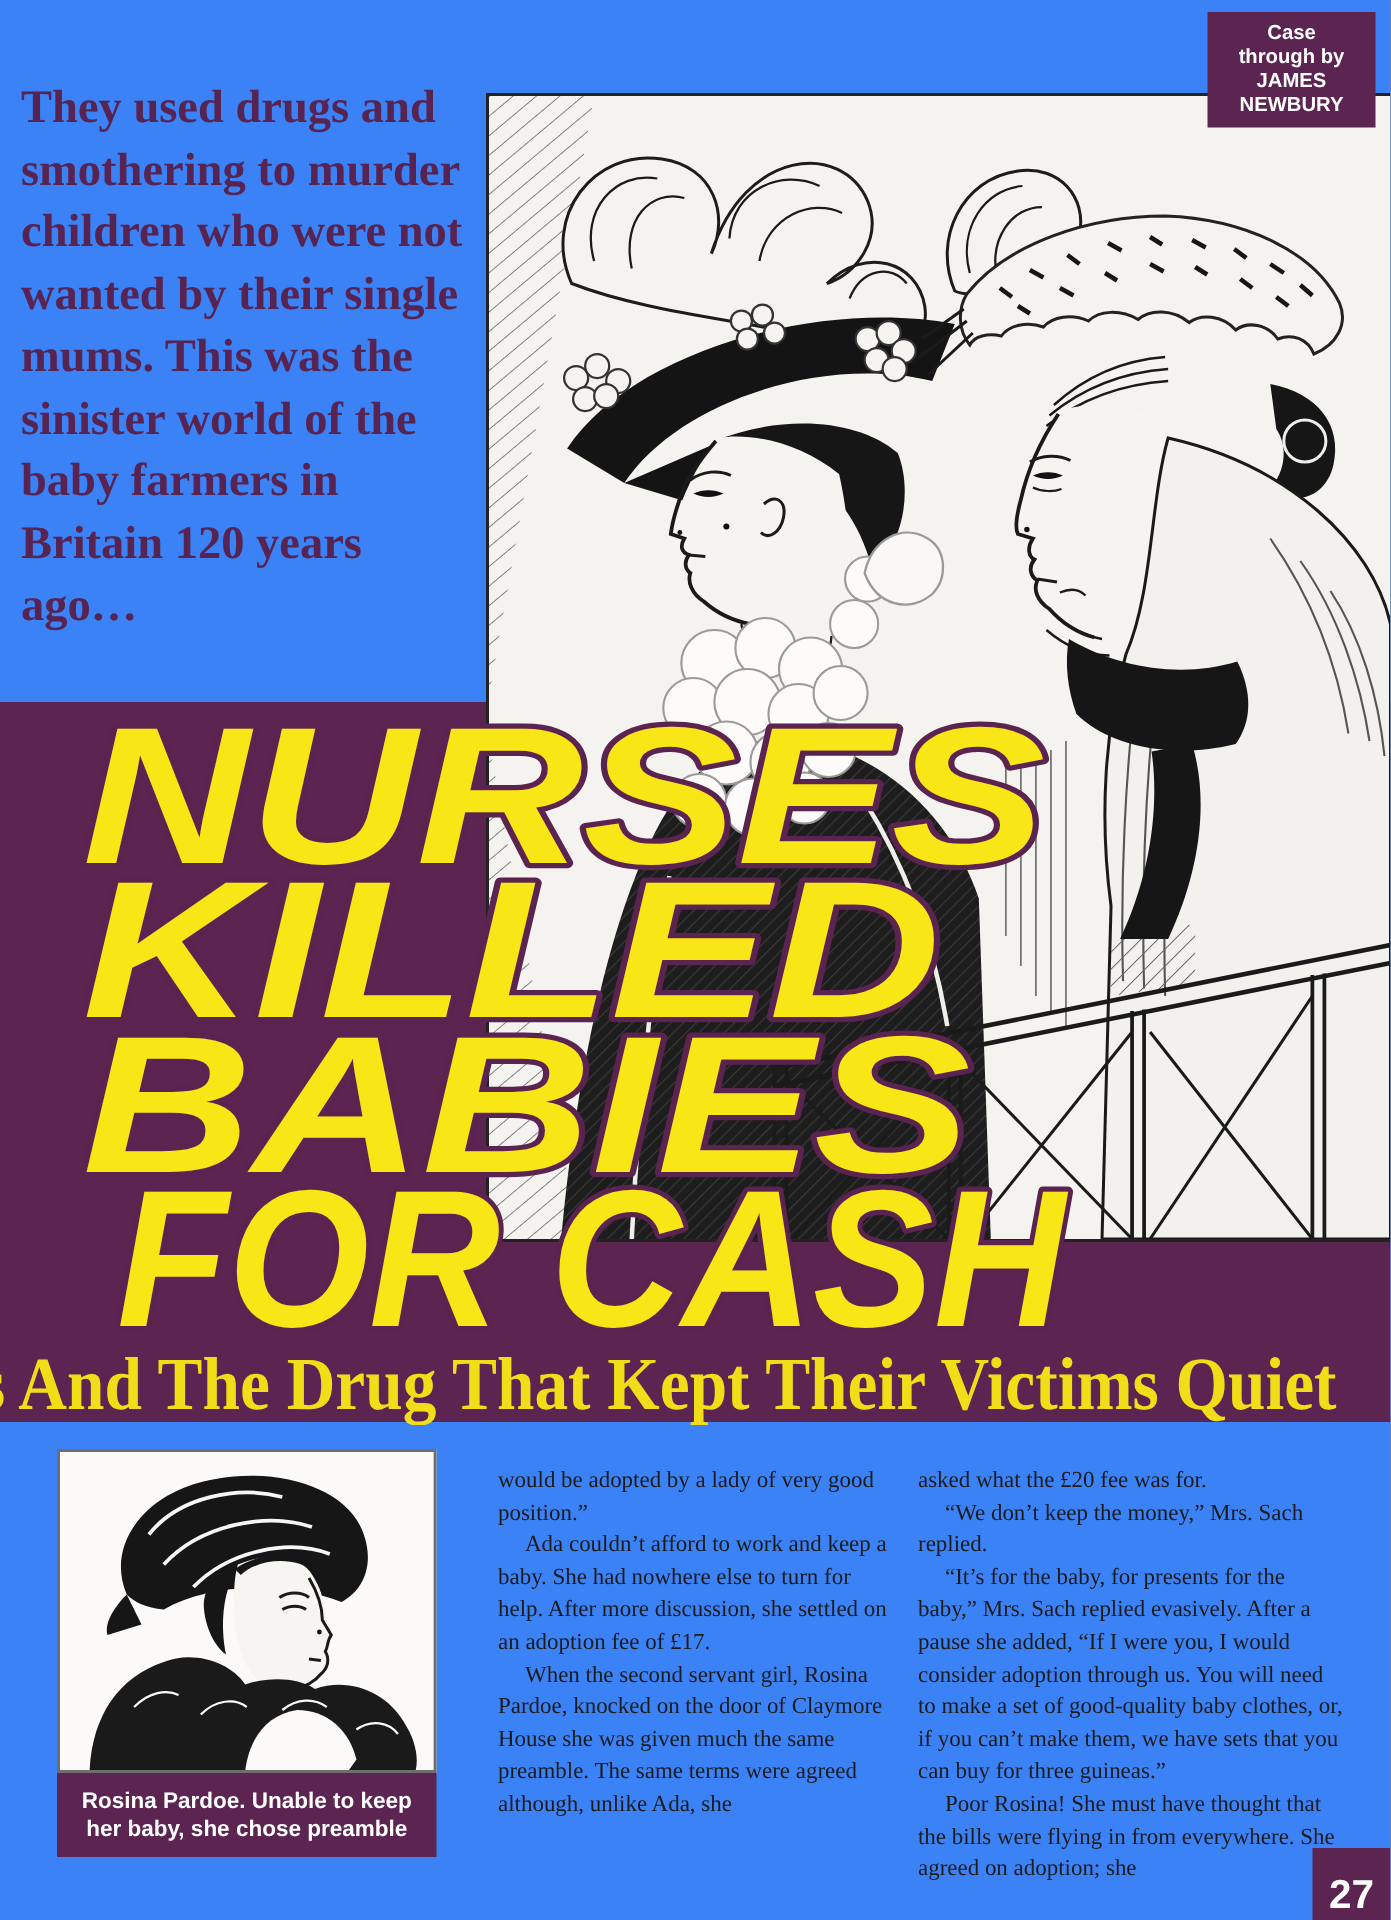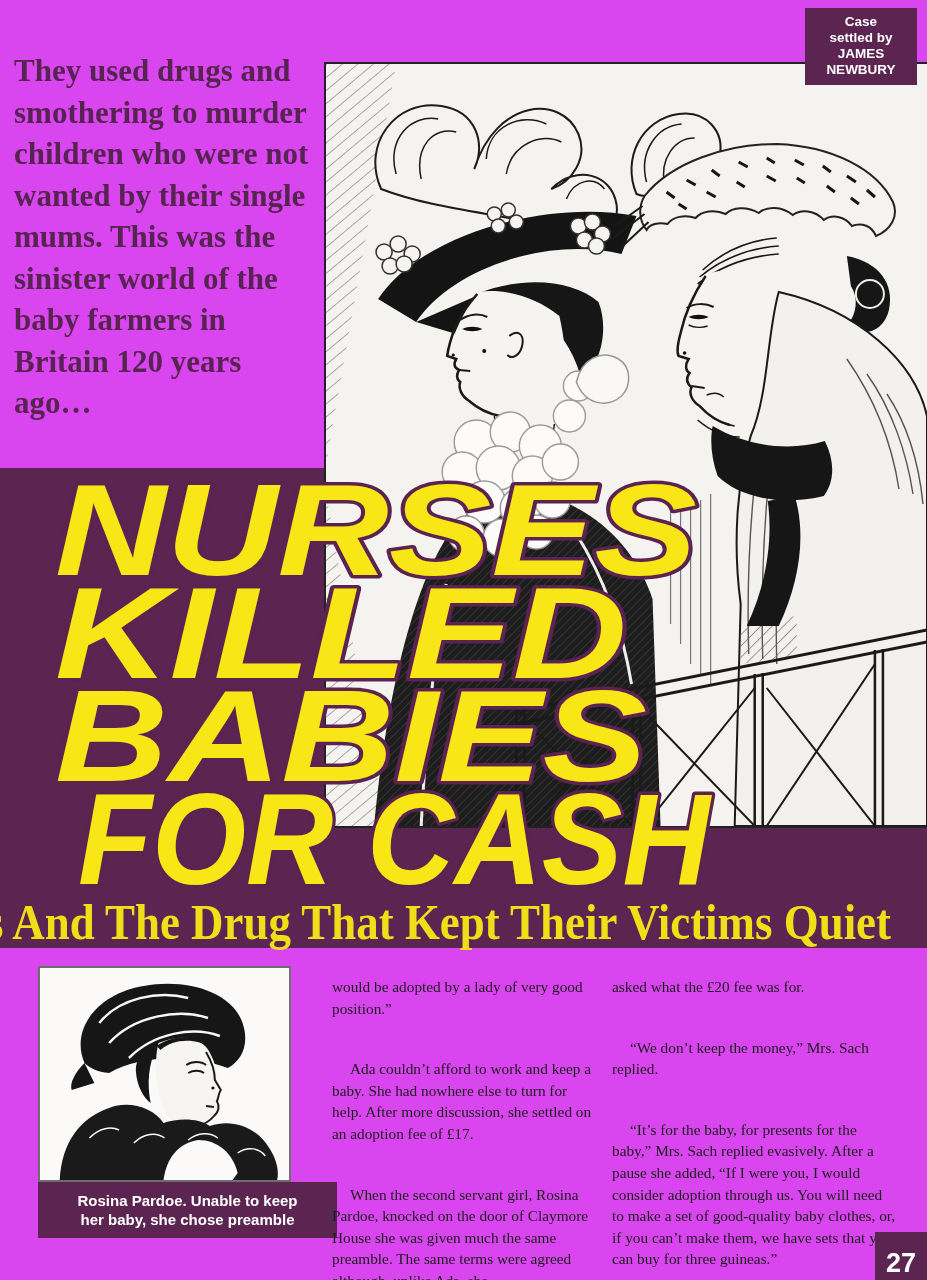--- a/index.html
+++ b/index.html
@@ -1,17 +1,17 @@
 <!DOCTYPE html>
 <html><head>
 <meta charset="utf-8">
 <style>
   html,body{margin:0;padding:0;background:#888;}
   .page{
-    position:relative;width:927px;height:1280px;background:#d946ef;
+    position:relative;width:927px;height:1280px;background:#3b82f6;
     overflow:hidden;font-family:"Liberation Sans",sans-serif;
   }
   .abs{position:absolute;}
 
   
   .purple-block{left:0;top:468px;width:927px;height:480px;background:#5c2450;}
 
   
   .illustration{
     left:324px;top:62px;width:603px;height:766px;box-sizing:border-box;
@@ -53,34 +53,34 @@
     font-family:"Liberation Serif",serif;font-weight:bold;fill:#f2de18;font-size:50px;
   }
 
   
   .photo{
     left:38px;top:966px;width:253px;height:216px;box-sizing:border-box;
     background:#fbfaf9;border:2px solid #6e6e6e;
   }
   .photo svg{display:block;width:100%;height:100%;}
   .photo-caption{
-    left:38px;top:1182px;width:299px;height:56px;box-sizing:border-box;
+    left:38px;top:1182px;width:253px;height:56px;box-sizing:border-box;
     background:#5c2450;color:#ffffff;text-align:center;
     font-weight:bold;font-size:15px;line-height:19px;padding-top:9px;
   }
 
   
   .col{
     top:976px;font-family:"Liberation Serif",serif;font-size:15.3px;
     line-height:21.6px;color:#1b1b1b;text-align:left;
   }
   .col1{left:332px;width:268px;}
   .col2{left:612px;width:284px;}
   .col p{margin:0;}
-  .col p.indent{text-indent:18px;margin-top:39px;}
+  .col p.indent{text-indent:18px;}
 
   
   .pagenum{
     left:875px;top:1232px;width:52px;height:63px;background:#5c2450;
     color:#ffffff;font-weight:bold;font-size:27px;
     display:flex;align-items:center;justify-content:center;
   }
 </style>
 </head>
 <body>
@@ -205,21 +205,21 @@
       <g stroke="#1a1a1a" fill="none">
         <path d="M190,648 L600,566 M190,660 L600,578" stroke-width="3"></path>
         <path d="M190,648 L190,762 M198,647 L198,762 M306,634 L306,762 M314,633 L314,762 M428,610 L428,762 M436,609 L436,762 M548,586 L548,762 M556,585 L556,762" stroke-width="2.5"></path>
         <path d="M202,762 L306,648 M202,660 L306,762 M318,762 L428,624 M318,648 L428,762 M440,762 L548,600 M440,624 L548,762" stroke-width="2"></path>
       </g>
     </svg>
   </div>
 
   <div class="abs badge">
     <div>Case</div>
-    <div>settled by</div>
+    <div>through by</div>
     <div>JAMES</div>
     <div>NEWBURY</div>
   </div>
 
   <div class="abs intro">They used drugs and smothering to murder children who were not wanted by their single mums. This was the sinister world of the baby farmers in Britain 120 years ago…</div>
 
   <svg class="abs headline-svg" viewBox="0 0 760 462">
     <text x="35" y="117" textLength="642" lengthAdjust="spacingAndGlyphs">NURSES</text>
     <text x="35" y="220" textLength="572" lengthAdjust="spacingAndGlyphs">KILLED</text>
     <text x="35" y="323" textLength="592" lengthAdjust="spacingAndGlyphs">BABIES</text>

